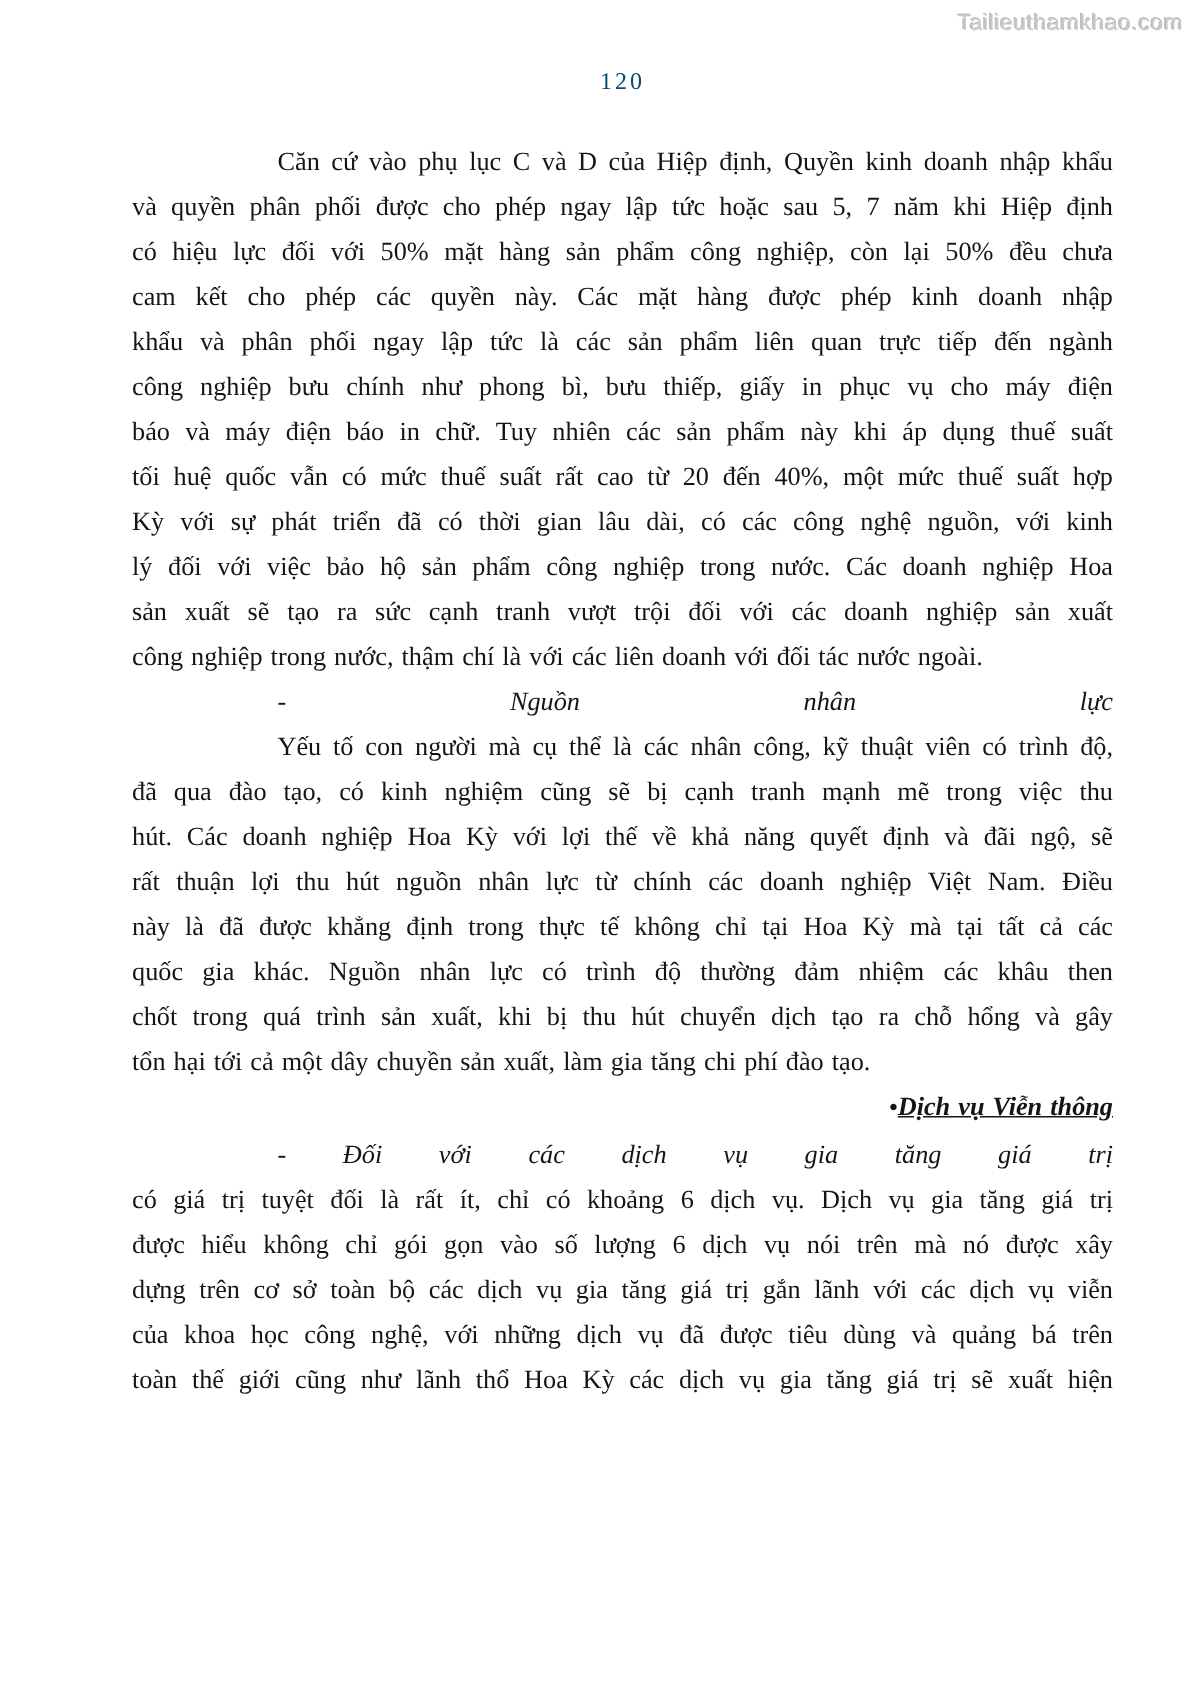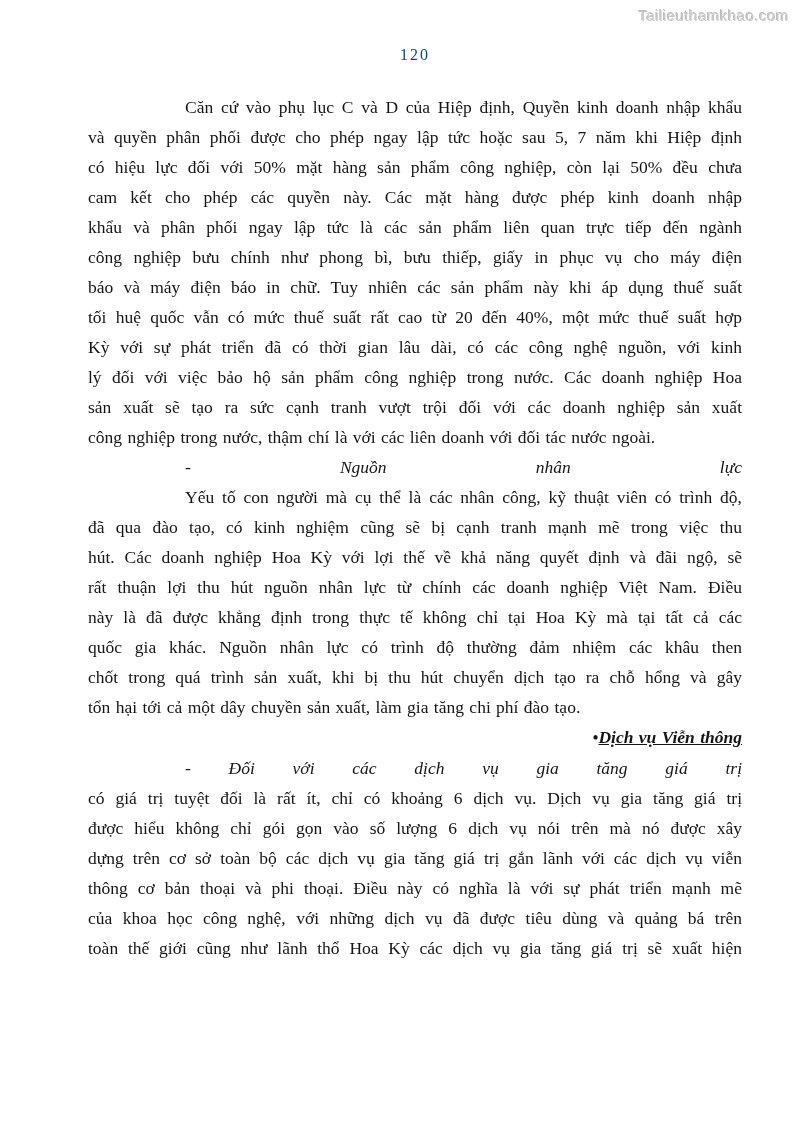--- a/index.html
+++ b/index.html
@@ -115,19 +115,18 @@
     <div class="bullet-heading">
       <span class="bullet">•</span><span>Dịch vụ Viễn thông</span>
     </div>
 
     <div class="line subheading">- Đối với các dịch vụ gia tăng giá trị</div>
 
     <div class="para">
         <div class="line">có giá trị tuyệt đối là rất ít, chỉ có khoảng 6 dịch vụ. Dịch vụ gia tăng giá trị</div>
         <div class="line">được hiểu không chỉ gói gọn vào số lượng 6 dịch vụ nói trên mà nó được xây</div>
         <div class="line">dựng trên cơ sở toàn bộ các dịch vụ gia tăng giá trị gắn lãnh với các dịch vụ viễn</div>
-        <div class="line">thông cơ bản thoại và phi thoại. Điều này có nghĩa là với sự phát triển mạnh mẽ</div>
         <div class="line">của khoa học công nghệ, với những dịch vụ đã được tiêu dùng và quảng bá trên</div>
         <div class="line">toàn thế giới cũng như lãnh thổ Hoa Kỳ các dịch vụ gia tăng giá trị sẽ xuất hiện</div>
       </div>
 
   </div>
 </div>
 
 </body></html>

